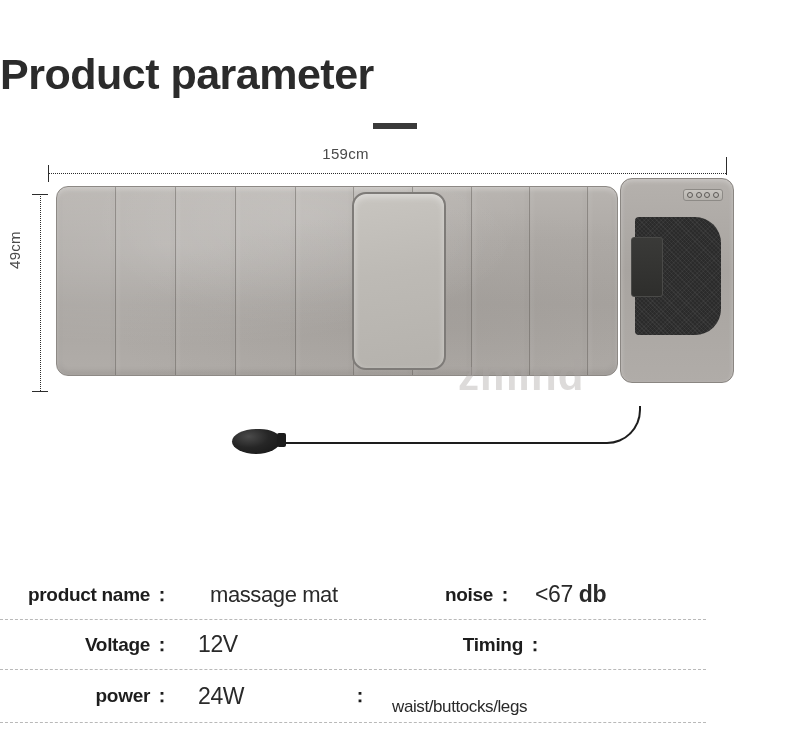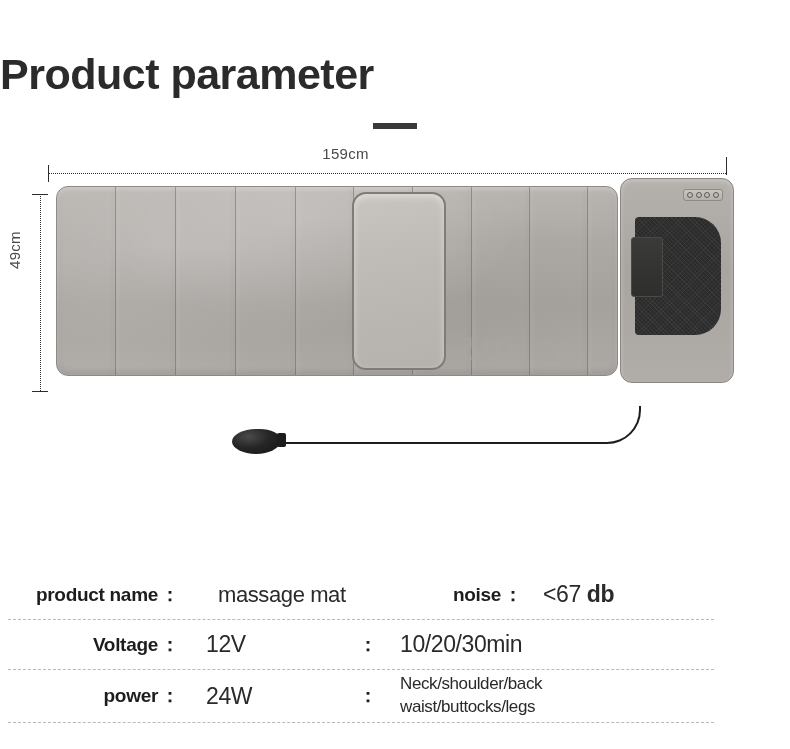--- a/index.html
+++ b/index.html
@@ -210,32 +210,32 @@
   .pump-neck {
     position: absolute;
     left: 221px; top: 255px;
     width: 9px; height: 14px;
     background: #1c1c1c;
     border-radius: 2px;
   }
 
   .watermark {
     position: absolute;
-    left: 458px; top: 171px;
+    left: 458px; top: 201px;
     font-size: 42px;
     font-weight: bold;
     color: rgba(170,166,162,.40);
     letter-spacing: 1px;
     pointer-events: none;
   }
 
   
   .spec-table {
     position: absolute;
-    left: 8px;
+    left: 0;
     top: 570px;
     width: 696px;
   }
   .spec-row {
     display: flex;
     align-items: center;
     height: 49px;
   }
   .spec-row.tall { height: 52px; }
   .spec-sep {
@@ -374,36 +374,36 @@
 
   <div class="spec-sep"></div>
 
   <div class="spec-row">
     <div class="cell cell-left">
       <span class="spec-label r2-label">Voltage</span>
       <span class="spec-colon">：</span>
       <span class="spec-value r2-value">12V</span>
     </div>
     <div class="cell cell-right">
-      <span class="spec-colon">：</span>
-      <span class="spec-value r2-rvalue">10/20/30min</span>
+      <span class="spec-label r2-rlabel">Timing</span>
+      <span class="spec-colon">：</span>
     </div>
   </div>
 
   <div class="spec-sep"></div>
 
   <div class="spec-row tall">
     <div class="cell cell-left">
       <span class="spec-label r3-label">power</span>
       <span class="spec-colon">：</span>
       <span class="spec-value r3-value">24W</span>
     </div>
     <div class="cell cell-right">
       <span class="spec-colon">：</span>
       <span class="spec-value r3-rvalue two-line">
-        <span>Neck/shoulder/back</span><br>
+        <br>
         <span>waist/buttocks/legs</span>
       </span>
     </div>
   </div>
 
   <div class="spec-sep"></div>
 </div>
 
 </body></html>

